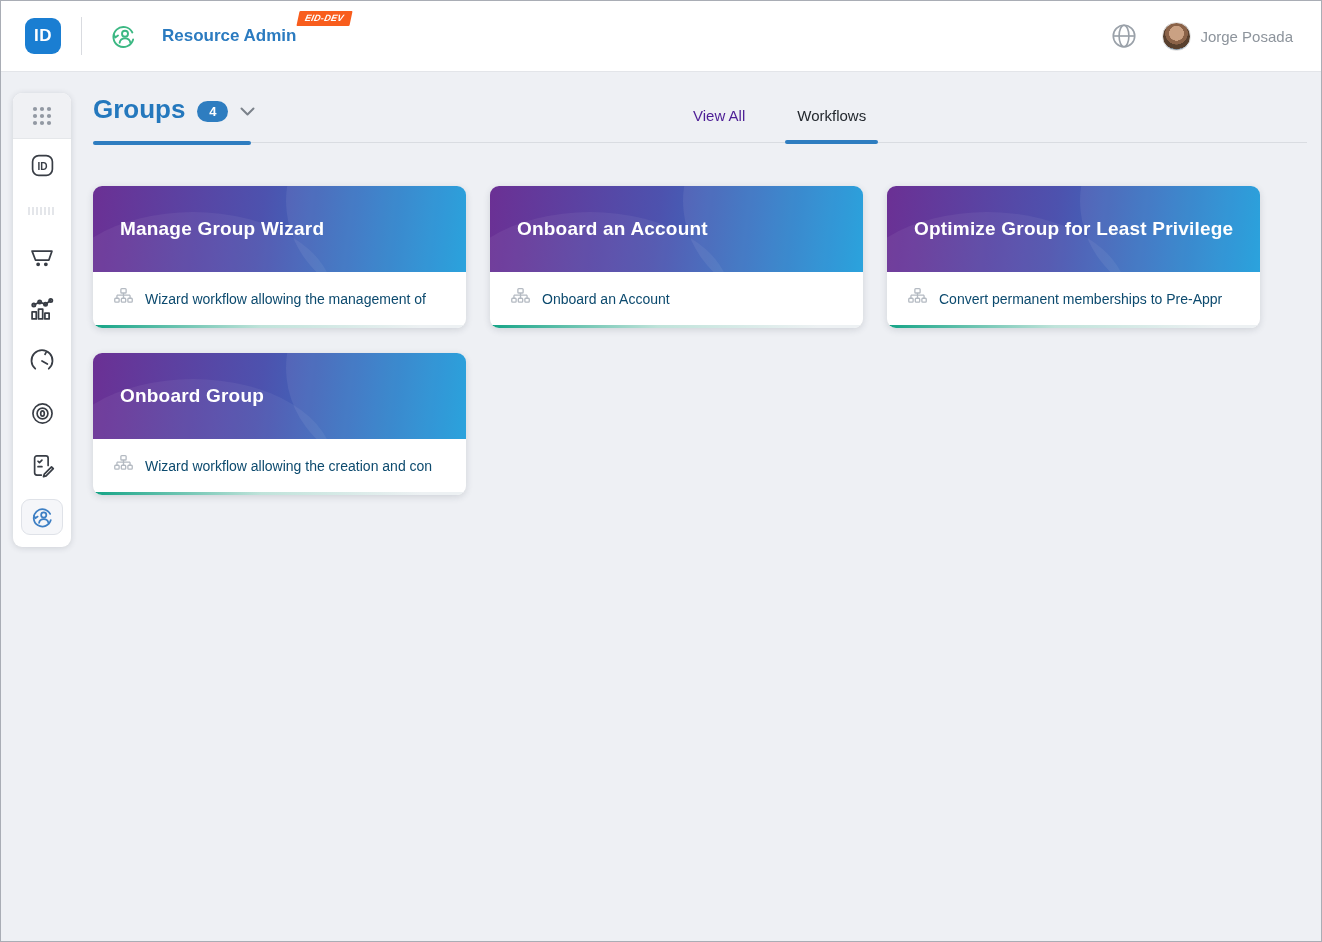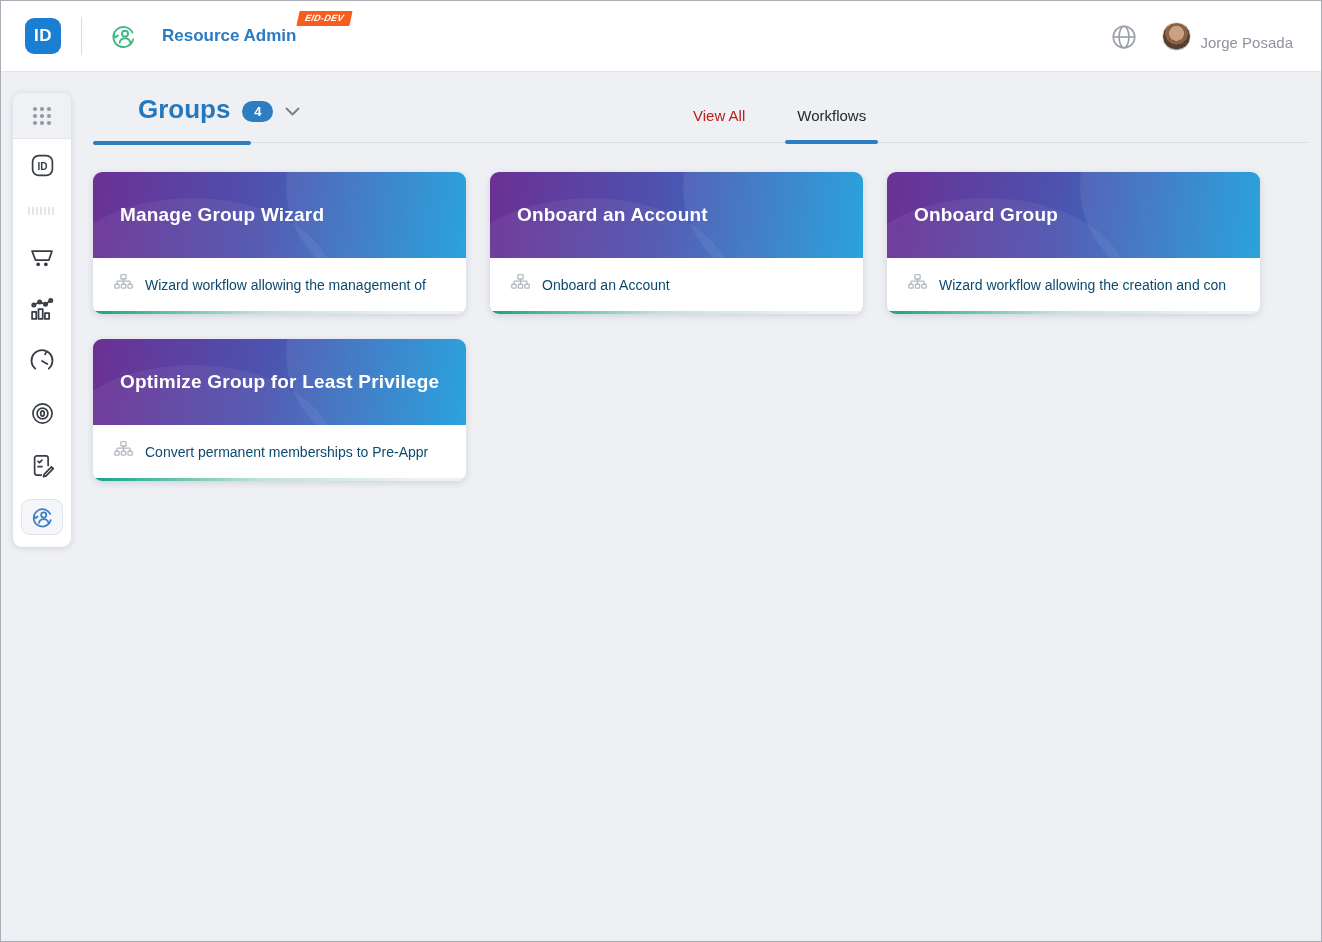--- a/index.html
+++ b/index.html
@@ -14,58 +14,58 @@
   .logo{ width:36px; height:36px; border-radius:9px; background:#1a7ed2; color:#fff;
     font-size:17px; font-weight:700; display:flex; align-items:center; justify-content:center;
     letter-spacing:.5px; cursor:pointer; }
   .h-divider{ width:1px; height:38px; background:#d9dbe0; margin:0 26px 0 20px; }
   .app-icon{ width:30px; height:30px; display:flex; align-items:center; justify-content:center; }
   .title-wrap{ position:relative; margin-left:24px; }
   .app-title{ font-size:17px; font-weight:600; color:#2b7bc0; white-space:nowrap; }
   .env-badge{ position:absolute; top:-15px; right:-54px; background:#f85d1d; color:#fff;
     font-size:9px; font-weight:700; font-style:italic; padding:2px 7px 3px;
     transform:skewX(-12deg); letter-spacing:.3px; border-radius:1px; }
-  .h-right{ display:flex; align-items:flex-end; }
+  .h-right{ display:flex; align-items:center; }
   .globe-btn{ width:28px; height:28px; cursor:pointer; display:flex; align-items:center; }
   .avatar{ width:29px; height:29px; border-radius:50%; margin:0 9px 0 24px; cursor:pointer;
     background:radial-gradient(circle at 50% 38%, #caa183 0 34%, #8a6248 35% 52%, #58402e 53% 72%, #7e8fa0 73%);
     border:1px solid #e2e2e2; }
   .user-name{ font-size:15px; color:#8d949c; cursor:pointer; }
 
   
   .sidebar{ position:absolute; left:12px; top:92px; width:58px; background:#fff;
     border-radius:9px; box-shadow:0 1px 6px rgba(35,45,60,.16); padding-bottom:4px; z-index:5; }
   .sb-item{ height:52px; display:flex; align-items:center; justify-content:center; cursor:pointer; }
   .sb-item.first{ height:46px; background:#f0f1f4; border-bottom:1px solid #e5e7ea;
     border-radius:9px 9px 0 0; }
   .sb-item .ibox{ display:flex; align-items:center; justify-content:center; }
   .sb-item.active .ibox{ width:42px; height:36px; background:#f5f6f9; border:1px solid #dfe2e8;
     border-radius:9px; }
   .sb-icon{ stroke:#383d45; fill:none; stroke-width:1.5; stroke-linecap:round; stroke-linejoin:round; }
 
   
   .main{ position:absolute; left:92px; top:95px; width:1214px; }
   .page-head{ position:relative; height:47px; border-bottom:1px solid #d9dce1; }
-  .group-selector{ position:absolute; left:0; top:-2px; display:flex; align-items:center; cursor:pointer;margin-left:45px; }
+  .group-selector{ position:absolute; left:0; top:-2px; display:flex; align-items:center; cursor:pointer; }
   .page-title{ font-size:26px; font-weight:700; color:#2478bd; }
   .count-badge{ background:#2e7dc0; color:#fff; font-size:13px; font-weight:700;
     min-width:31px; height:21px; border-radius:11px; display:flex; align-items:center;
     justify-content:center; margin:3px 0 0 12px; padding:0 9px; }
   .chev{ margin:5px 0 0 12px; display:flex; }
   .title-underline{ position:absolute; left:0; bottom:-2.5px; width:158px; height:4px;
     background:#2e7dc0; border-radius:2px; }
   .tabs{ position:absolute; left:588px; top:0; height:100%; display:flex; gap:28px; }
   .tab{ position:relative; display:flex; align-items:center; padding:0 12px; cursor:pointer;
-    font-size:15px; color:#b91c1c; margin-bottom:8px;}
+    font-size:15px; color:#4c1d95; margin-bottom:8px;}
   .tab.active{ color:#23282e; font-weight:400; }
   .tab-bar{ position:absolute; left:0; right:0; bottom:-10px; height:4px; background:#2e7dc0;
     border-radius:2px; }
 
   
-  .cards{ display:flex; flex-wrap:wrap; gap:25px 24px; margin-top:29px; width:1180px; }
+  .cards{ display:flex; flex-wrap:wrap; gap:25px 24px; margin-top:43px; width:1180px; }
   .card{ width:373px; height:142px; background:#fff; border-radius:9px; overflow:hidden;
     box-shadow:0 2px 7px rgba(40,50,65,.15); cursor:pointer; display:flex; flex-direction:column; }
   .card-head{ height:86px; position:relative; overflow:hidden; display:flex; align-items:center;
     padding:0 27px; background:linear-gradient(97deg,#6b3094 0%,#4d52ae 45%,#1b9cdb 100%); }
   .card-head::before{ content:""; position:absolute; right:-50px; top:-90px; width:230px;
     height:210px; border-radius:50%; background:rgba(255,255,255,.07); }
   .card-head::after{ content:""; position:absolute; left:-40px; bottom:-110px; width:280px;
     height:170px; border-radius:50%; background:rgba(255,255,255,.06); }
   .card-title{ color:#fff; font-size:19px; font-weight:700; letter-spacing:.2px; z-index:1;
     white-space:nowrap; }
@@ -265,51 +265,51 @@
               <rect x="17" y="14" width="5" height="4.5" rx="1"></rect>
             </svg>
           </span>
           <span class="card-desc">Onboard an Account</span>
         </div>
         <div class="card-accent"></div>
       </div>
 
       <div class="card">
         <div class="card-head">
+          <h3 class="card-title">Optimize Group for Least Privilege</h3>
+        </div>
+        <div class="card-body">
+          <span>
+            <svg width="21" height="21" viewBox="0 0 24 24" fill="none" stroke="#b4bac2" stroke-width="1.5" stroke-linejoin="round">
+              <rect x="9" y="3" width="6" height="5" rx="1"></rect>
+              <path d="M12 8v2.5M4.5 10.5h15M4.5 10.5V14M12 10.5V14M19.5 10.5V14"></path>
+              <rect x="2" y="14" width="5" height="4.5" rx="1"></rect>
+              <rect x="9.5" y="14" width="5" height="4.5" rx="1"></rect>
+              <rect x="17" y="14" width="5" height="4.5" rx="1"></rect>
+            </svg>
+          </span>
+          <span class="card-desc">Convert permanent memberships to Pre-Appr</span>
+        </div>
+        <div class="card-accent"></div>
+      </div>
+
+      <div class="card">
+        <div class="card-head">
           <h3 class="card-title">Onboard Group</h3>
         </div>
         <div class="card-body">
           <span>
             <svg width="21" height="21" viewBox="0 0 24 24" fill="none" stroke="#b4bac2" stroke-width="1.5" stroke-linejoin="round">
               <rect x="9" y="3" width="6" height="5" rx="1"></rect>
               <path d="M12 8v2.5M4.5 10.5h15M4.5 10.5V14M12 10.5V14M19.5 10.5V14"></path>
               <rect x="2" y="14" width="5" height="4.5" rx="1"></rect>
               <rect x="9.5" y="14" width="5" height="4.5" rx="1"></rect>
               <rect x="17" y="14" width="5" height="4.5" rx="1"></rect>
             </svg>
           </span>
           <span class="card-desc">Wizard workflow allowing the creation and con</span>
         </div>
         <div class="card-accent"></div>
       </div>
 
-      <div class="card">
-        <div class="card-head">
-          <h3 class="card-title">Optimize Group for Least Privilege</h3>
-        </div>
-        <div class="card-body">
-          <span>
-            <svg width="21" height="21" viewBox="0 0 24 24" fill="none" stroke="#b4bac2" stroke-width="1.5" stroke-linejoin="round">
-              <rect x="9" y="3" width="6" height="5" rx="1"></rect>
-              <path d="M12 8v2.5M4.5 10.5h15M4.5 10.5V14M12 10.5V14M19.5 10.5V14"></path>
-              <rect x="2" y="14" width="5" height="4.5" rx="1"></rect>
-              <rect x="9.5" y="14" width="5" height="4.5" rx="1"></rect>
-              <rect x="17" y="14" width="5" height="4.5" rx="1"></rect>
-            </svg>
-          </span>
-          <span class="card-desc">Convert permanent memberships to Pre-Appr</span>
-        </div>
-        <div class="card-accent"></div>
-      </div>
-
     </div>
   </main>
 </div>
 
 </body></html>

